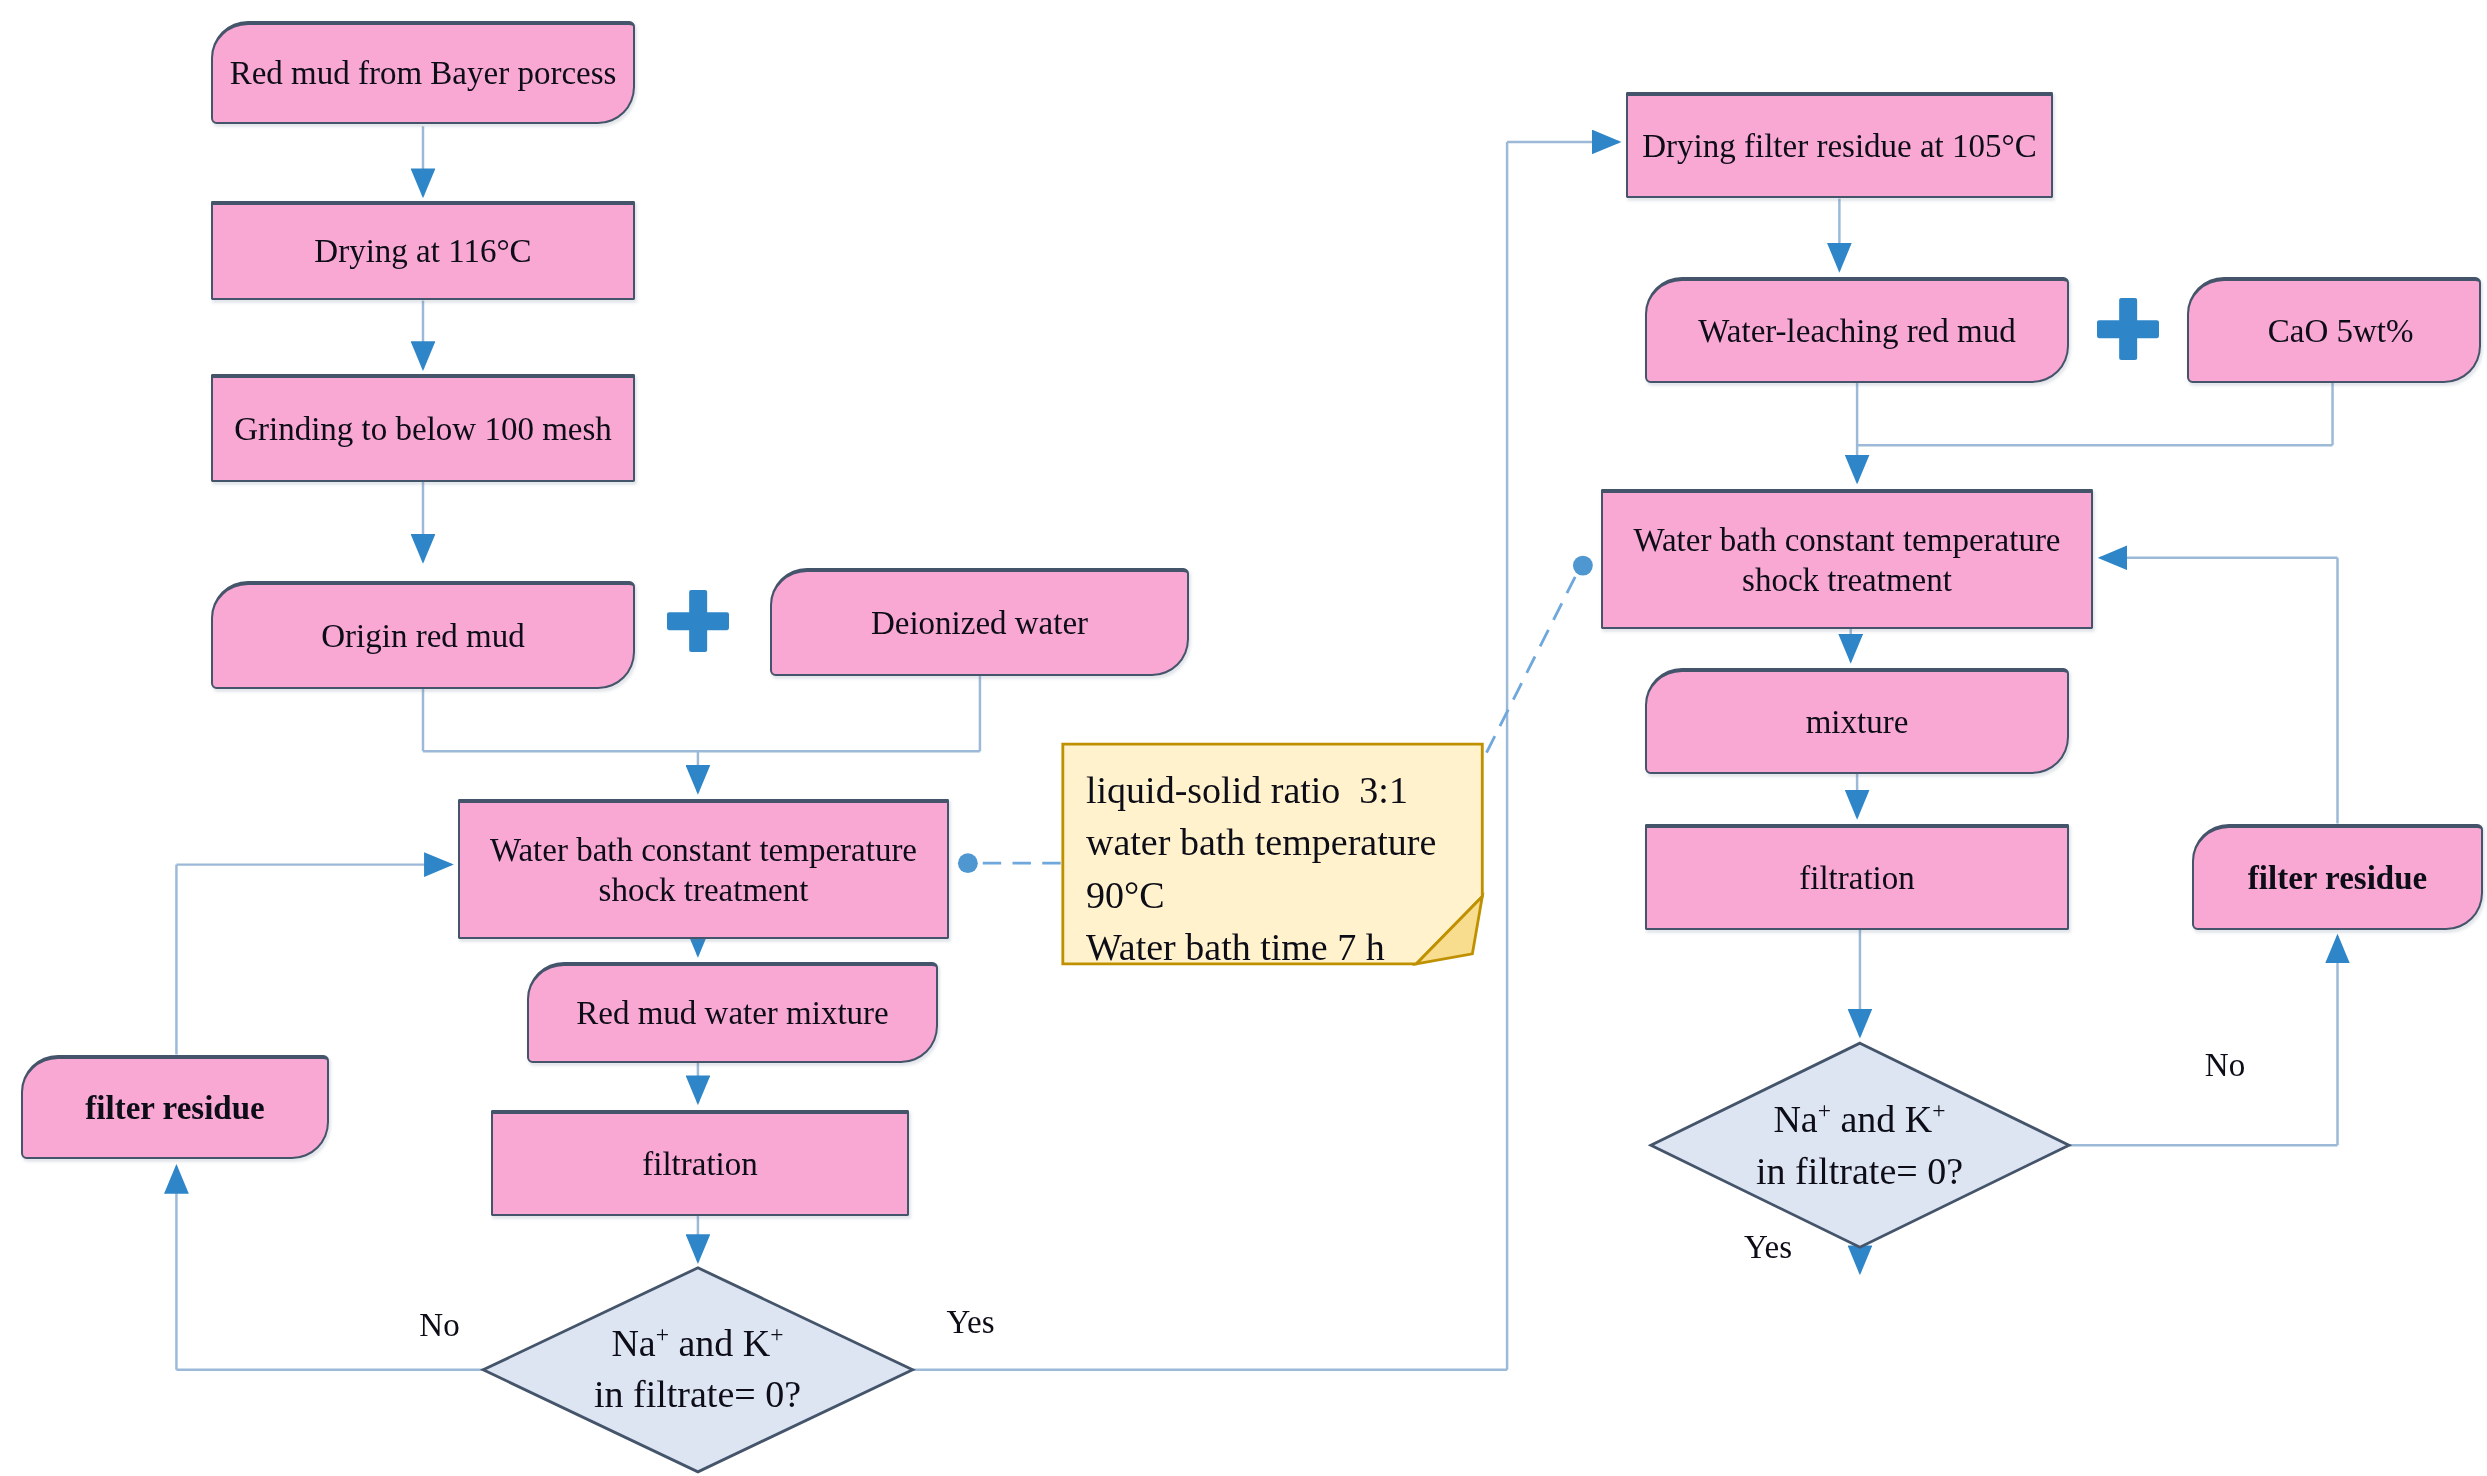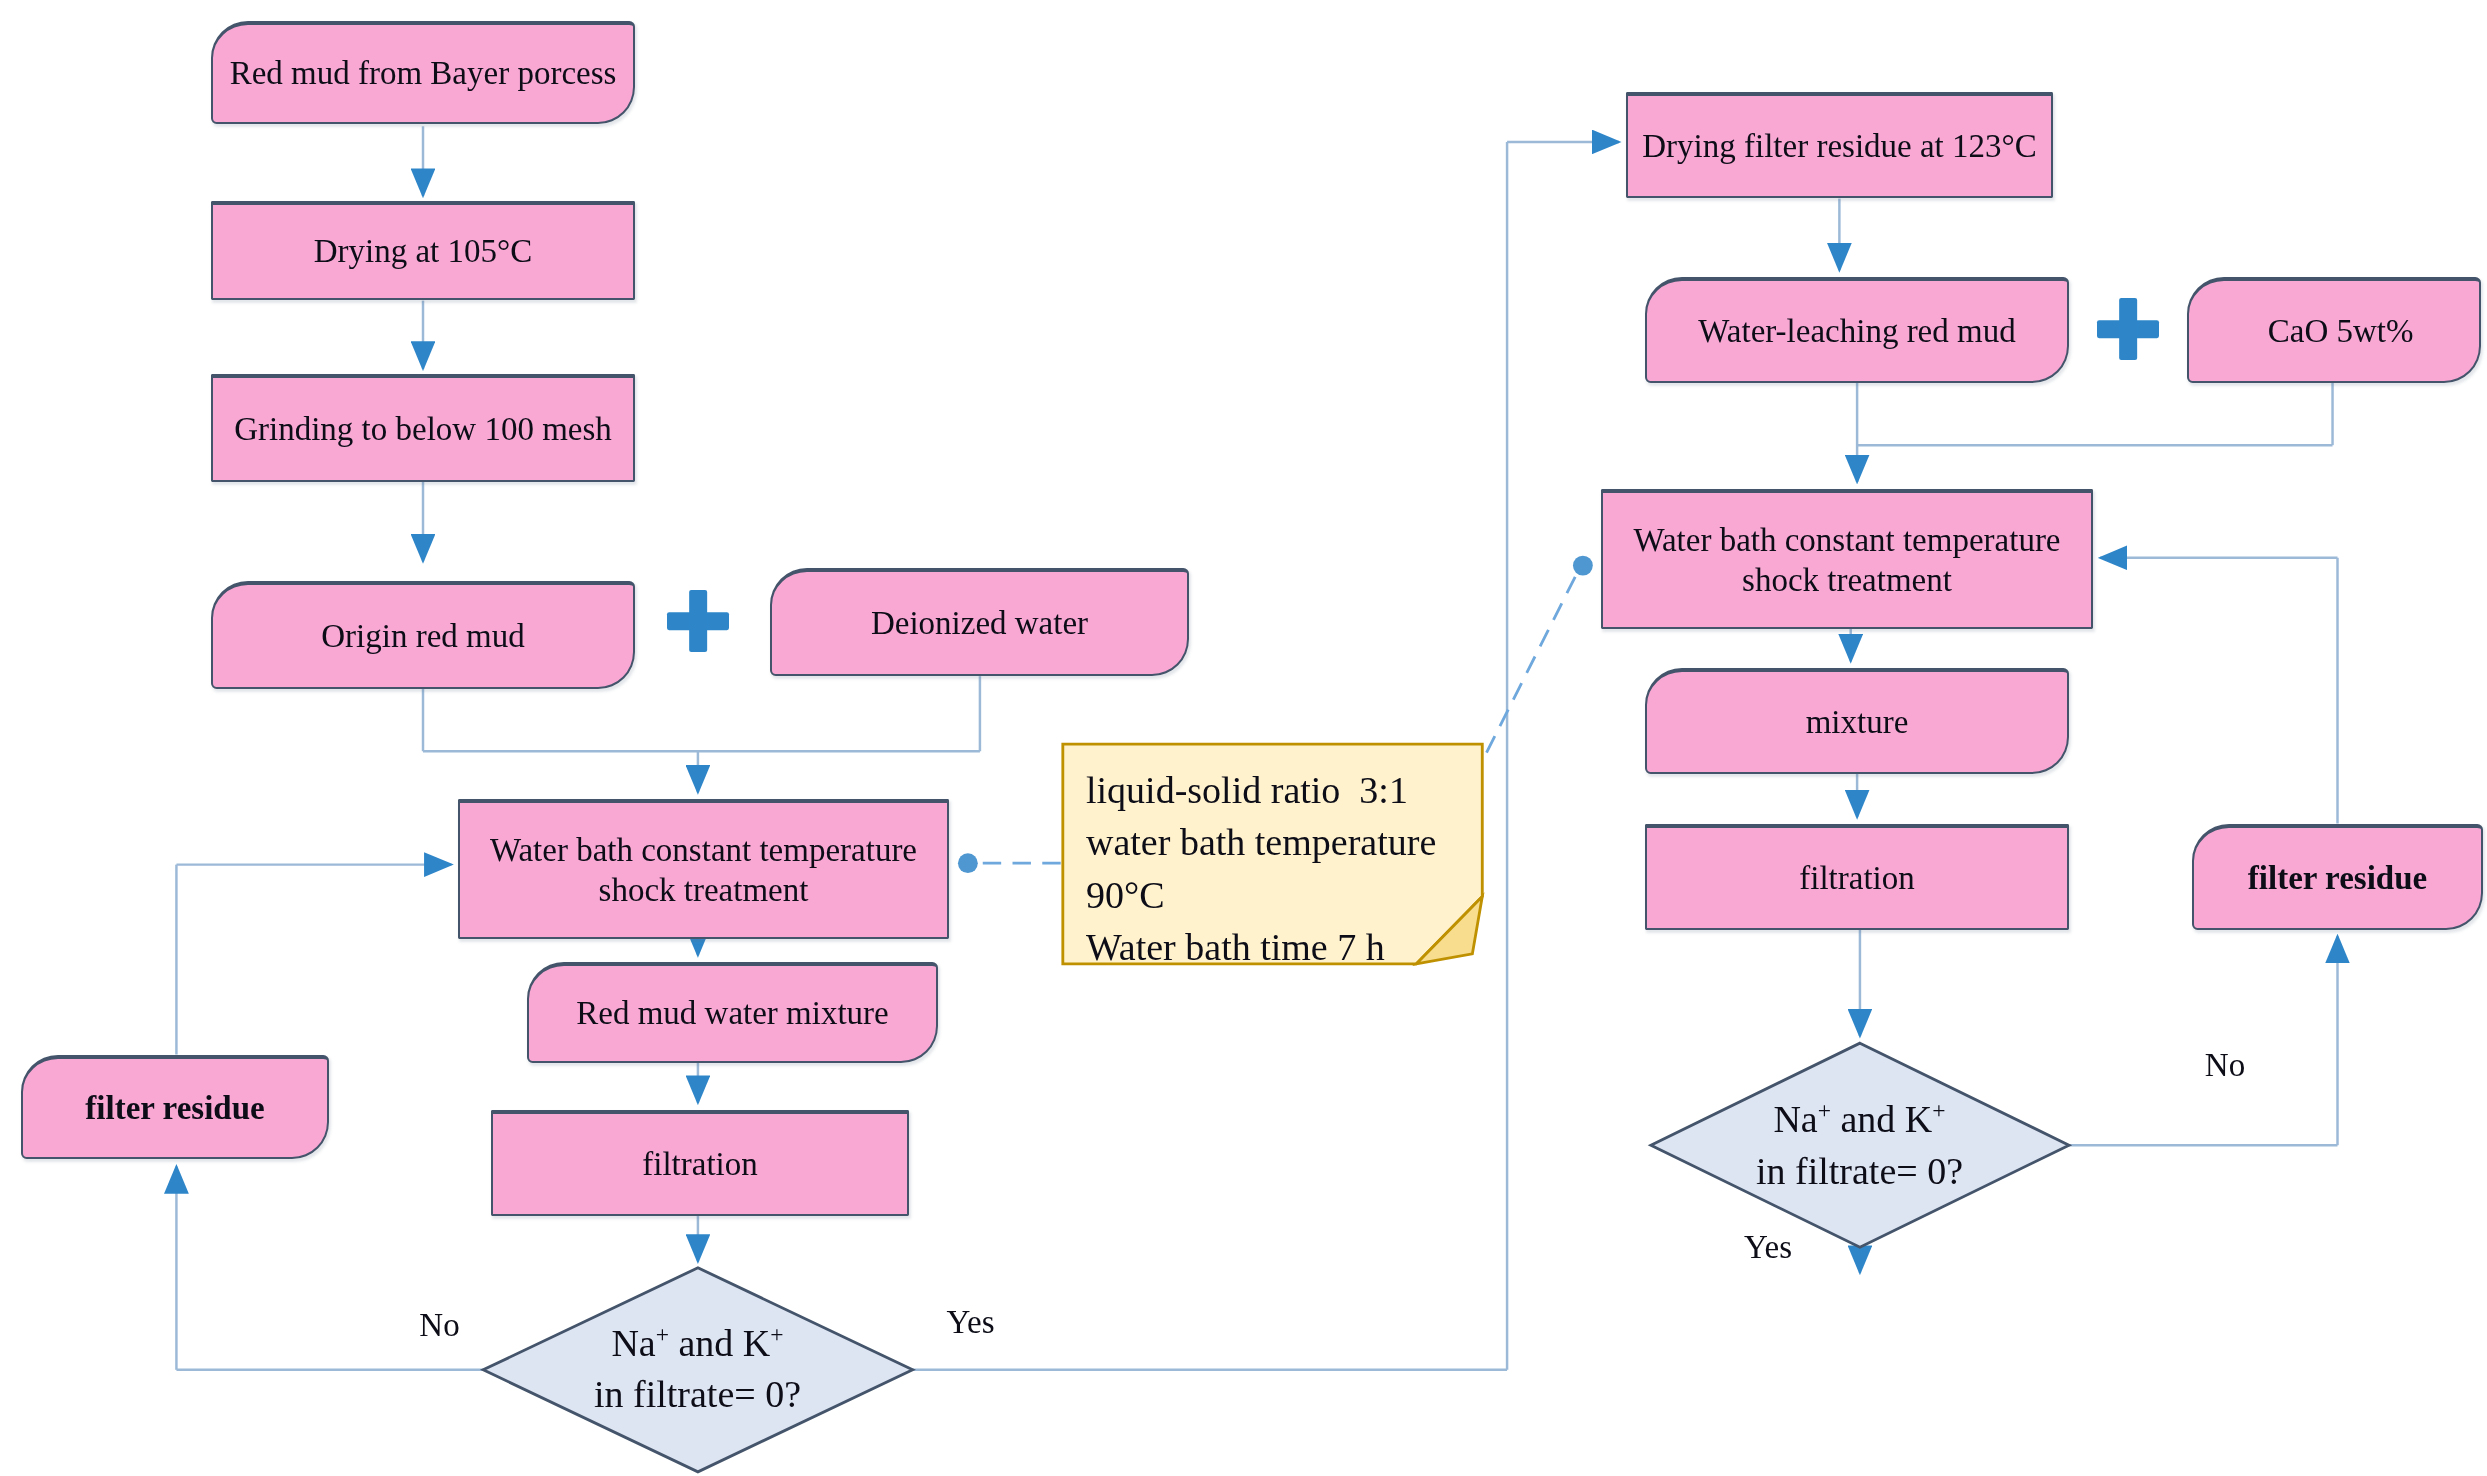--- a/index.html
+++ b/index.html
@@ -87,21 +87,21 @@
     </g>
     <circle cx="1366" cy="1218" r="14" fill="#4f97d0"></circle>
     <circle cx="2234" cy="798" r="14" fill="#4f97d0"></circle>
   </svg>
 
   <div class="box card" style="left:211px;top:21px;width:424px;height:103px;">
     <span>Red mud from Bayer porcess</span>
   </div>
 
   <div class="box rect" style="left:211px;top:201px;width:424px;height:99px;">
-    <span>Drying at 105°C</span>
+    <span>Drying at 116°C</span>
   </div>
 
   <div class="box rect" style="left:211px;top:374px;width:424px;height:108px;">
     <span>Grinding to below 100 mesh</span>
   </div>
 
   <div class="box card" style="left:211px;top:568px;width:424px;height:108px;margin-top:13px;">
     <span>Origin red mud</span>
   </div>
 
@@ -139,21 +139,21 @@
   <div class="flow-label" style="left:914px;top:1304px;width:113px;">Yes</div>
 
   <div class="note-text" style="left:1086px;top:764px;width:386px;">
     <div>liquid-solid ratio  3:1</div>
     <div>water bath temperature</div>
     <div>90°C</div>
     <div>Water bath time 7 h</div>
   </div>
 
   <div class="box rect" style="left:1626px;top:92px;width:427px;height:106px;">
-    <span>Drying filter residue at 123°C</span>
+    <span>Drying filter residue at 105°C</span>
   </div>
 
   <div class="box card" style="left:1645px;top:277px;width:424px;height:106px;">
     <span>Water-leaching red mud</span>
   </div>
 
   <div class="plus" style="left:2097px;top:298px;">
     <span class="bar-h"></span>
       <span class="bar-v"></span>
   </div>

